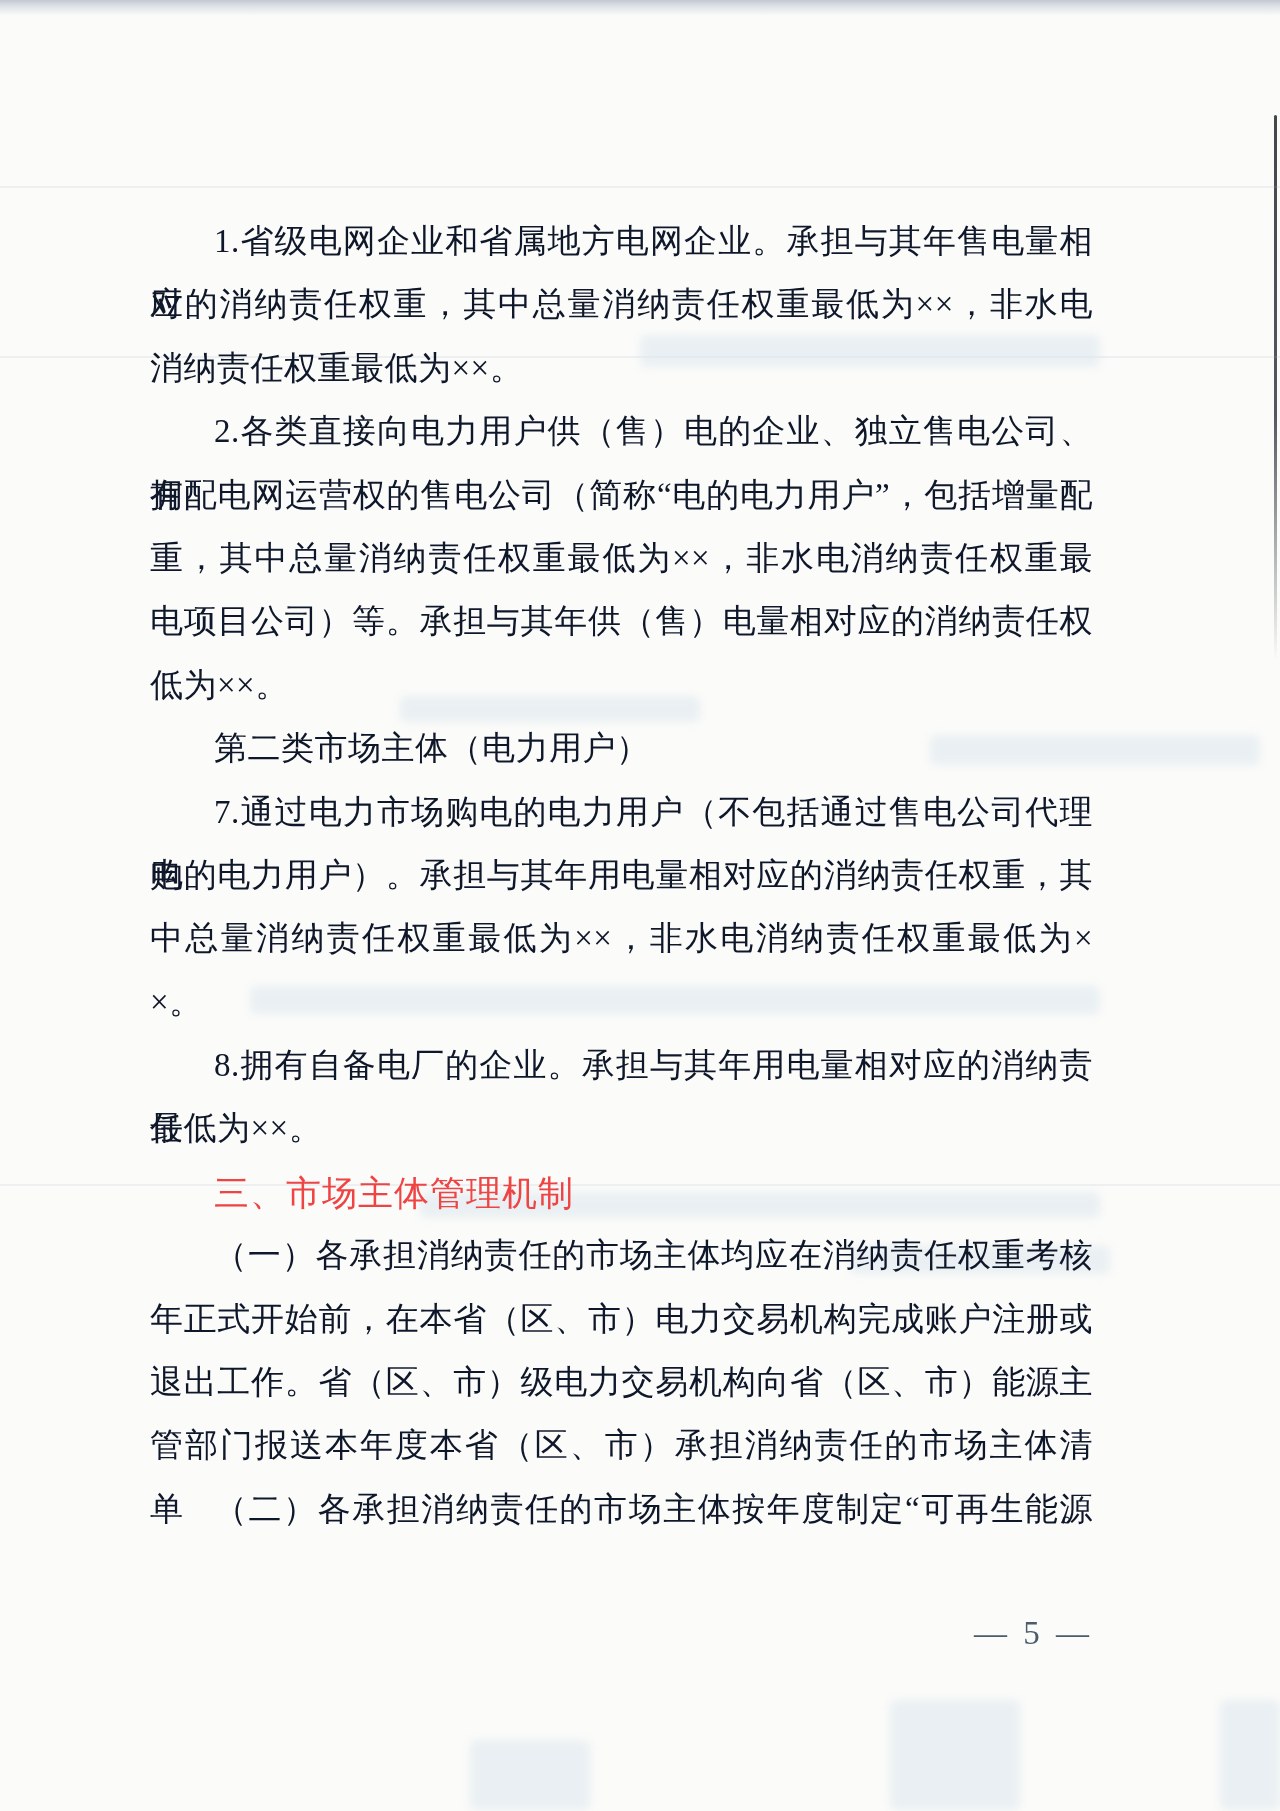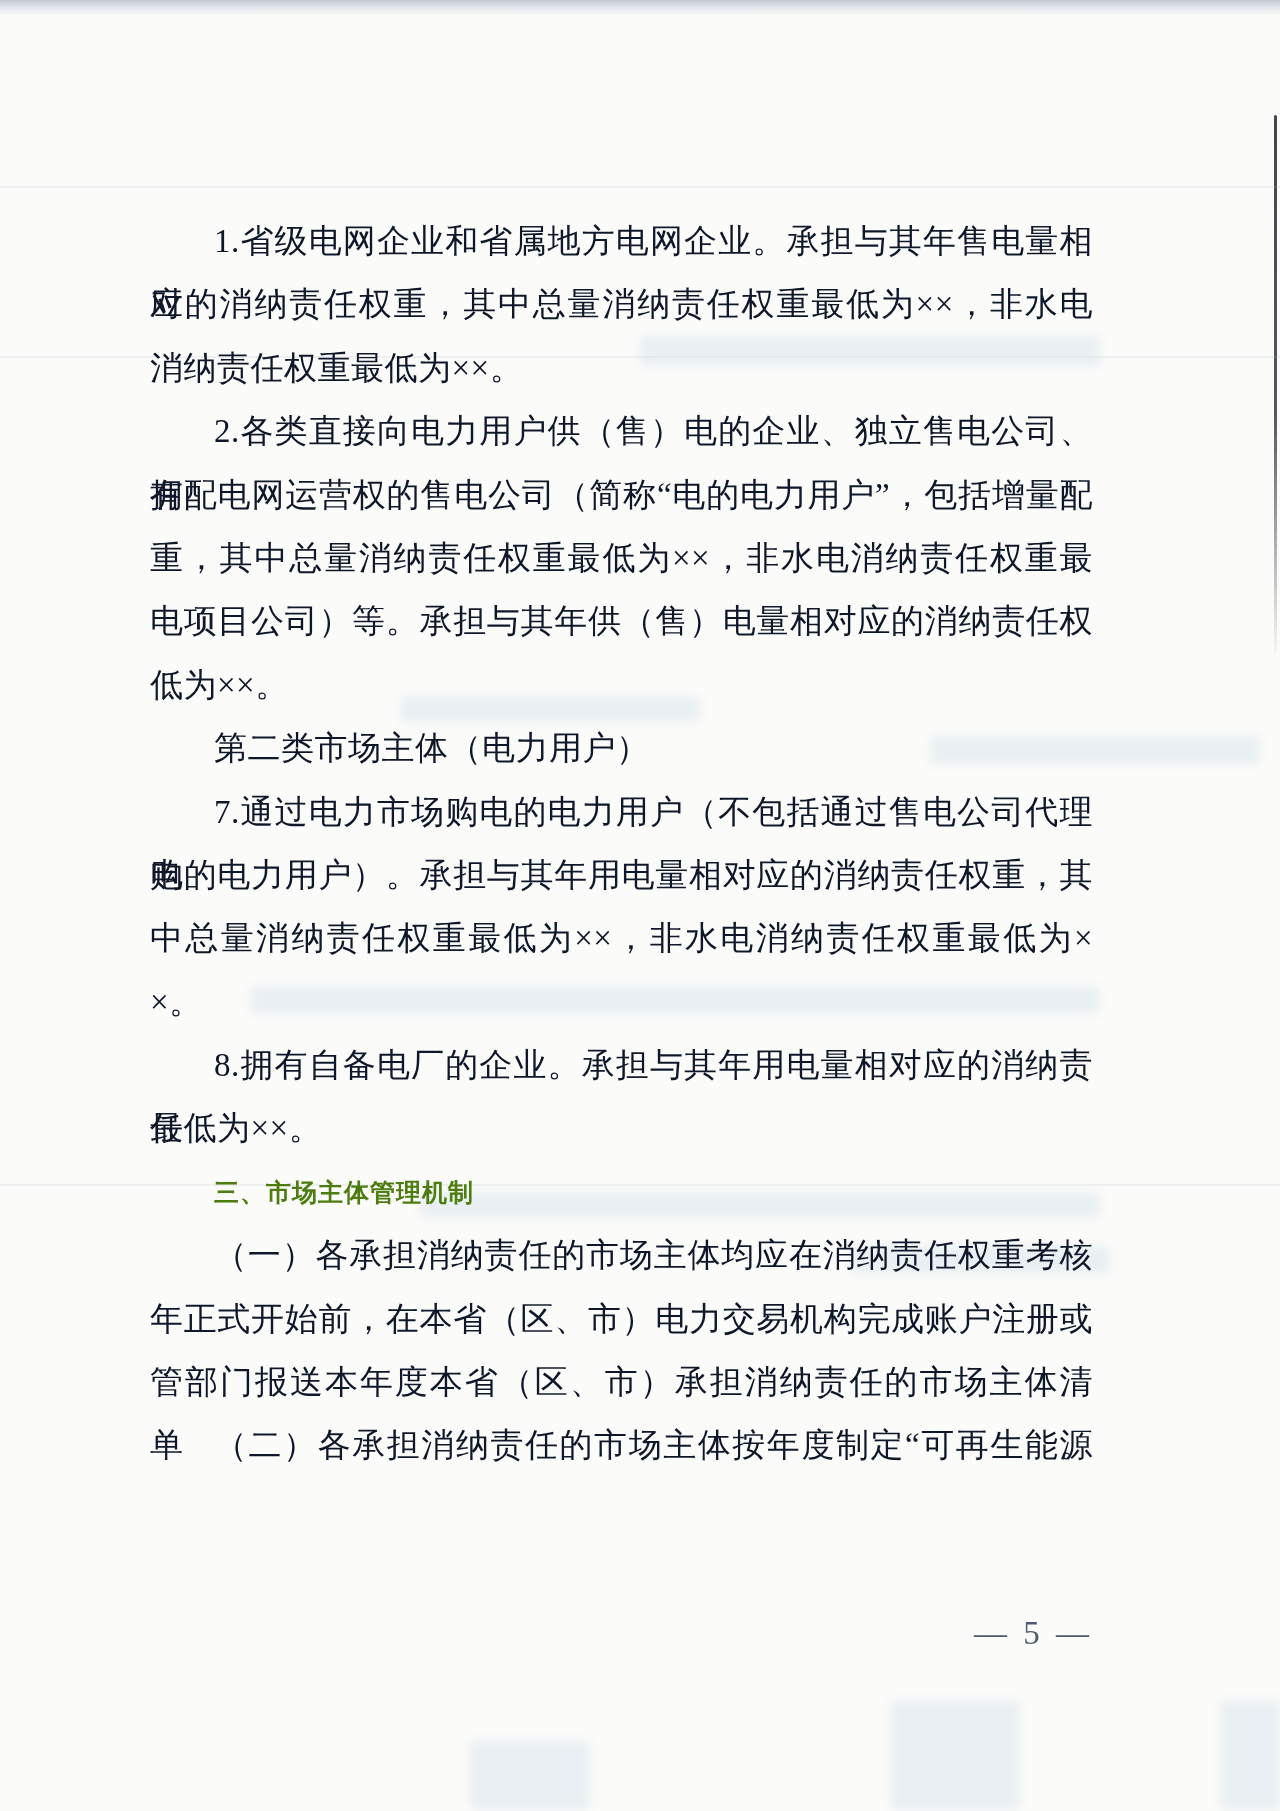--- a/index.html
+++ b/index.html
@@ -48,23 +48,23 @@
     letter-spacing:0.5px;
   }
   .line.fill{
     white-space:normal;
     text-align:justify;
     text-align-last:justify;
   }
   .line.indent{text-indent:64px;}
   .line.heading{
     font-family:"Liberation Sans", sans-serif;
-    font-weight:bold;
-    font-size:25px;
-    color:#4d7c0f;
+    font-weight:normal;
+    font-size:35px;
+    color:#ef4444;
     letter-spacing:1px;
   }
   .page-number{
     position:absolute;
     top:1608px;
     right:187px;
     height:50px;
     line-height:50px;
     font-size:33px;
     color:#4c5c6a;
@@ -104,19 +104,20 @@
       <div class="line indent">第二类市场主体（电力用户）</div>
       <div class="line fill indent">7.通过电力市场购电的电力用户（不包括通过售电公司代理购</div>
       <div class="line fill">电的电力用户）。承担与其年用电量相对应的消纳责任权重，其</div>
       <div class="line fill">中总量消纳责任权重最低为××，非水电消纳责任权重最低为×</div>
       <div class="line">×。</div>
       <div class="line fill indent">8.拥有自备电厂的企业。承担与其年用电量相对应的消纳责任</div>
       <div class="line">最低为××。</div>
       <div class="line indent heading">三、市场主体管理机制</div>
       <div class="line fill indent">（一）各承担消纳责任的市场主体均应在消纳责任权重考核</div>
       <div class="line fill">年正式开始前，在本省（区、市）电力交易机构完成账户注册或</div>
+      <div class="line fill">退出工作。省（区、市）级电力交易机构向省（区、市）能源主</div>
       <div class="line fill">管部门报送本年度本省（区、市）承担消纳责任的市场主体清单。</div>
       <div class="line fill indent">（二）各承担消纳责任的市场主体按年度制定“可再生能源</div>
     </div>
 
   <div class="page-number">— 5 —</div>
 
 </div>
 
 </body></html>

